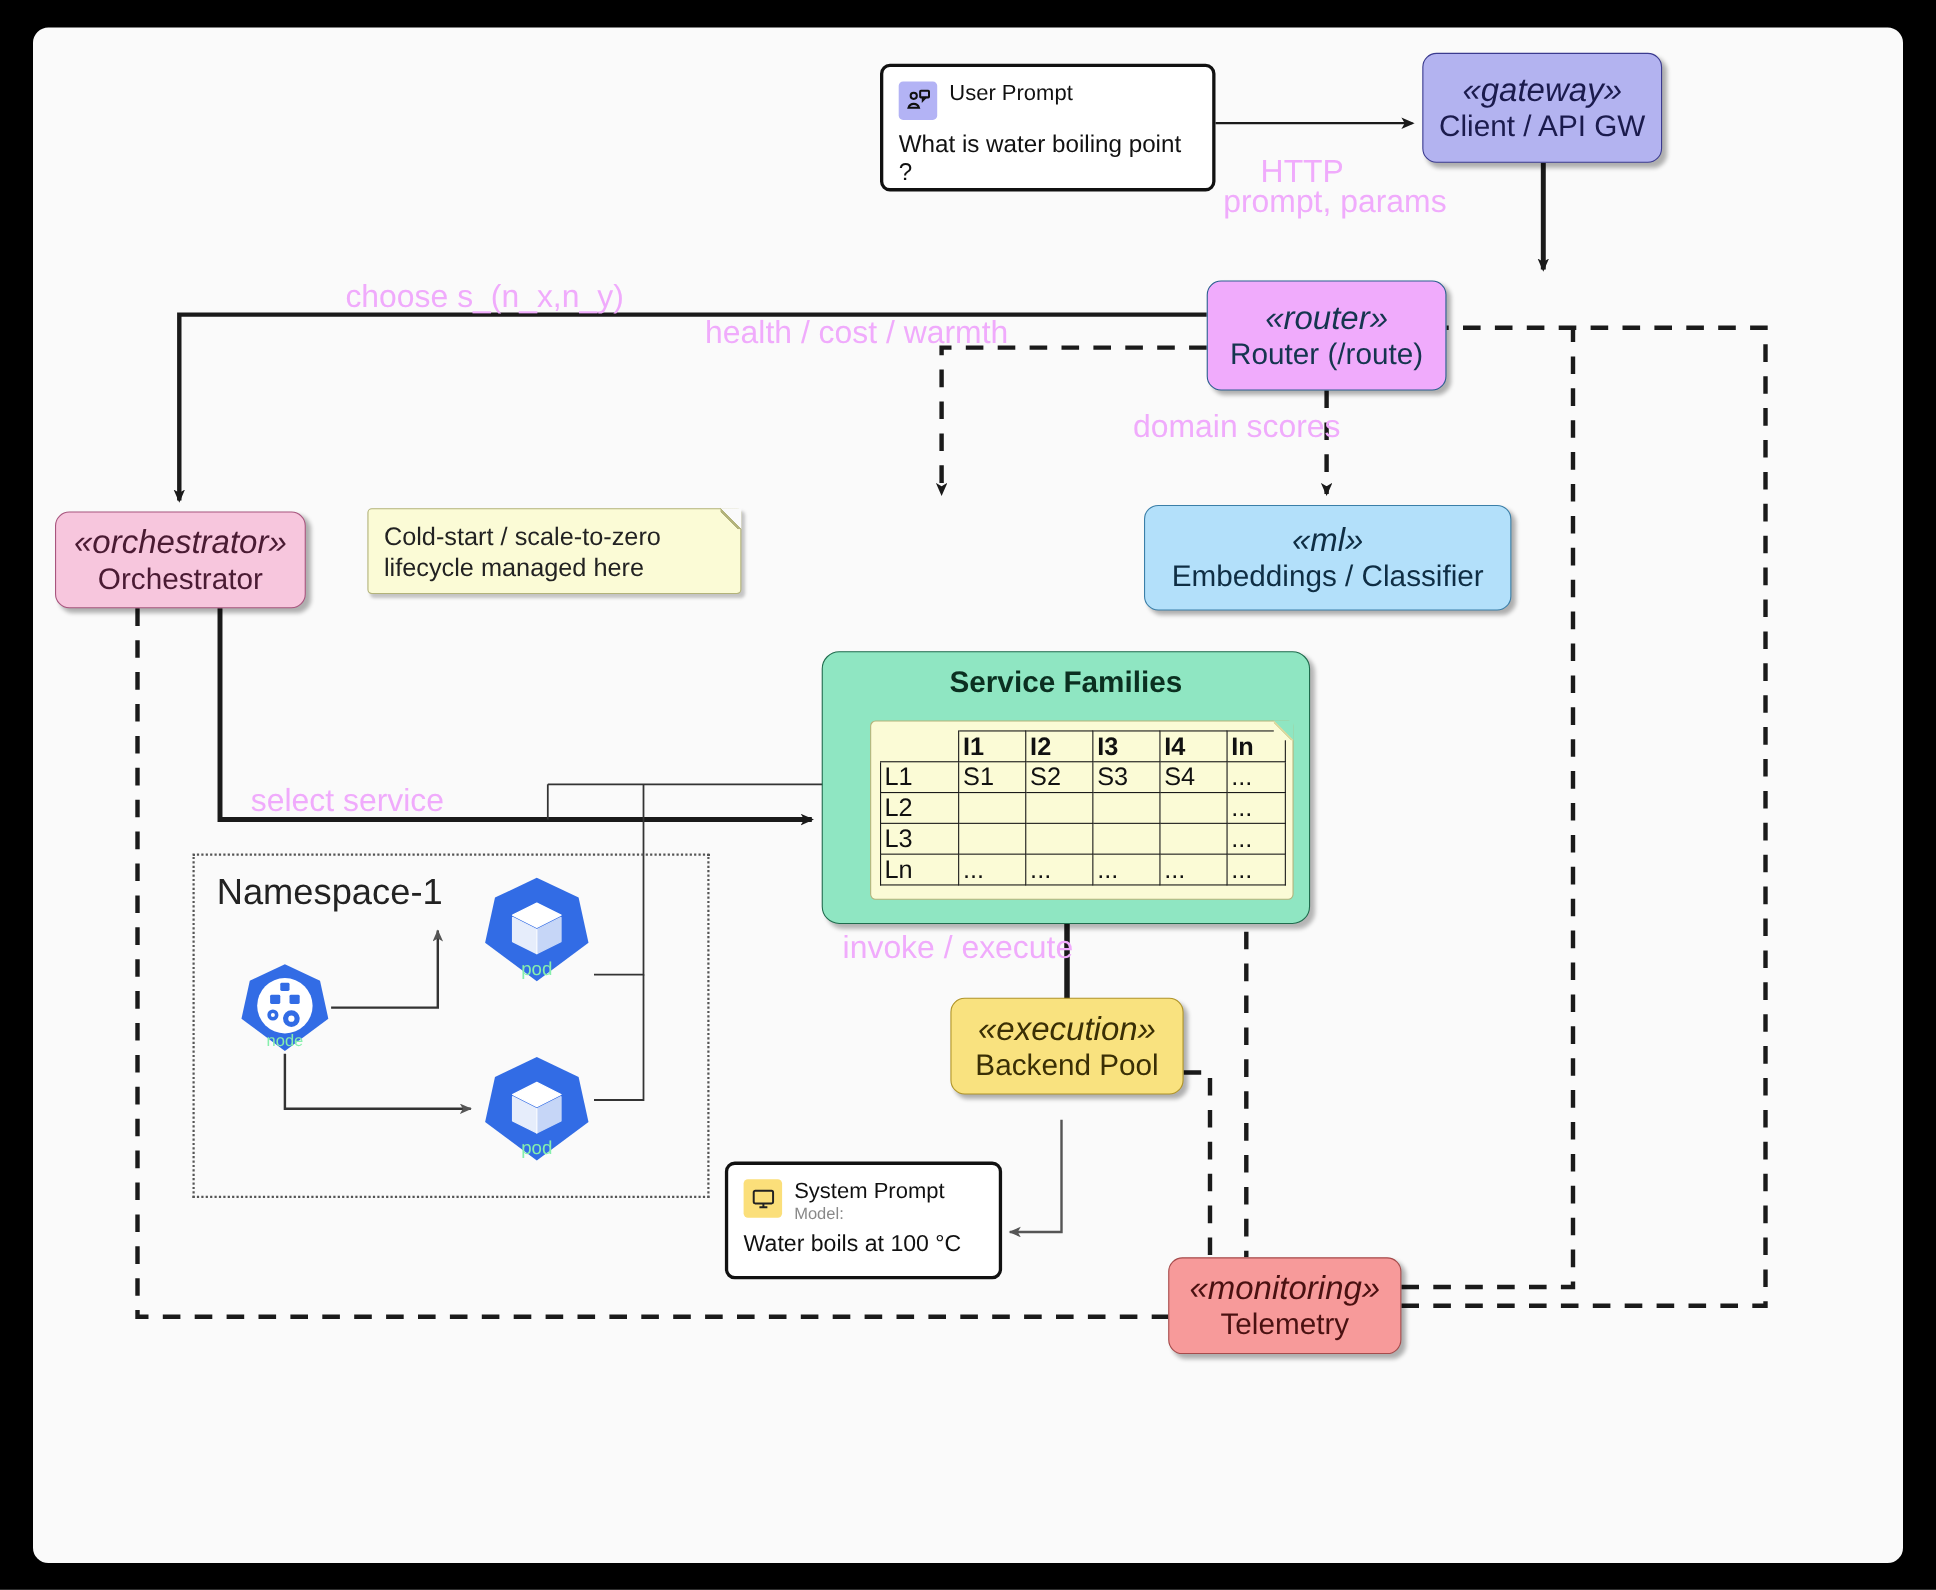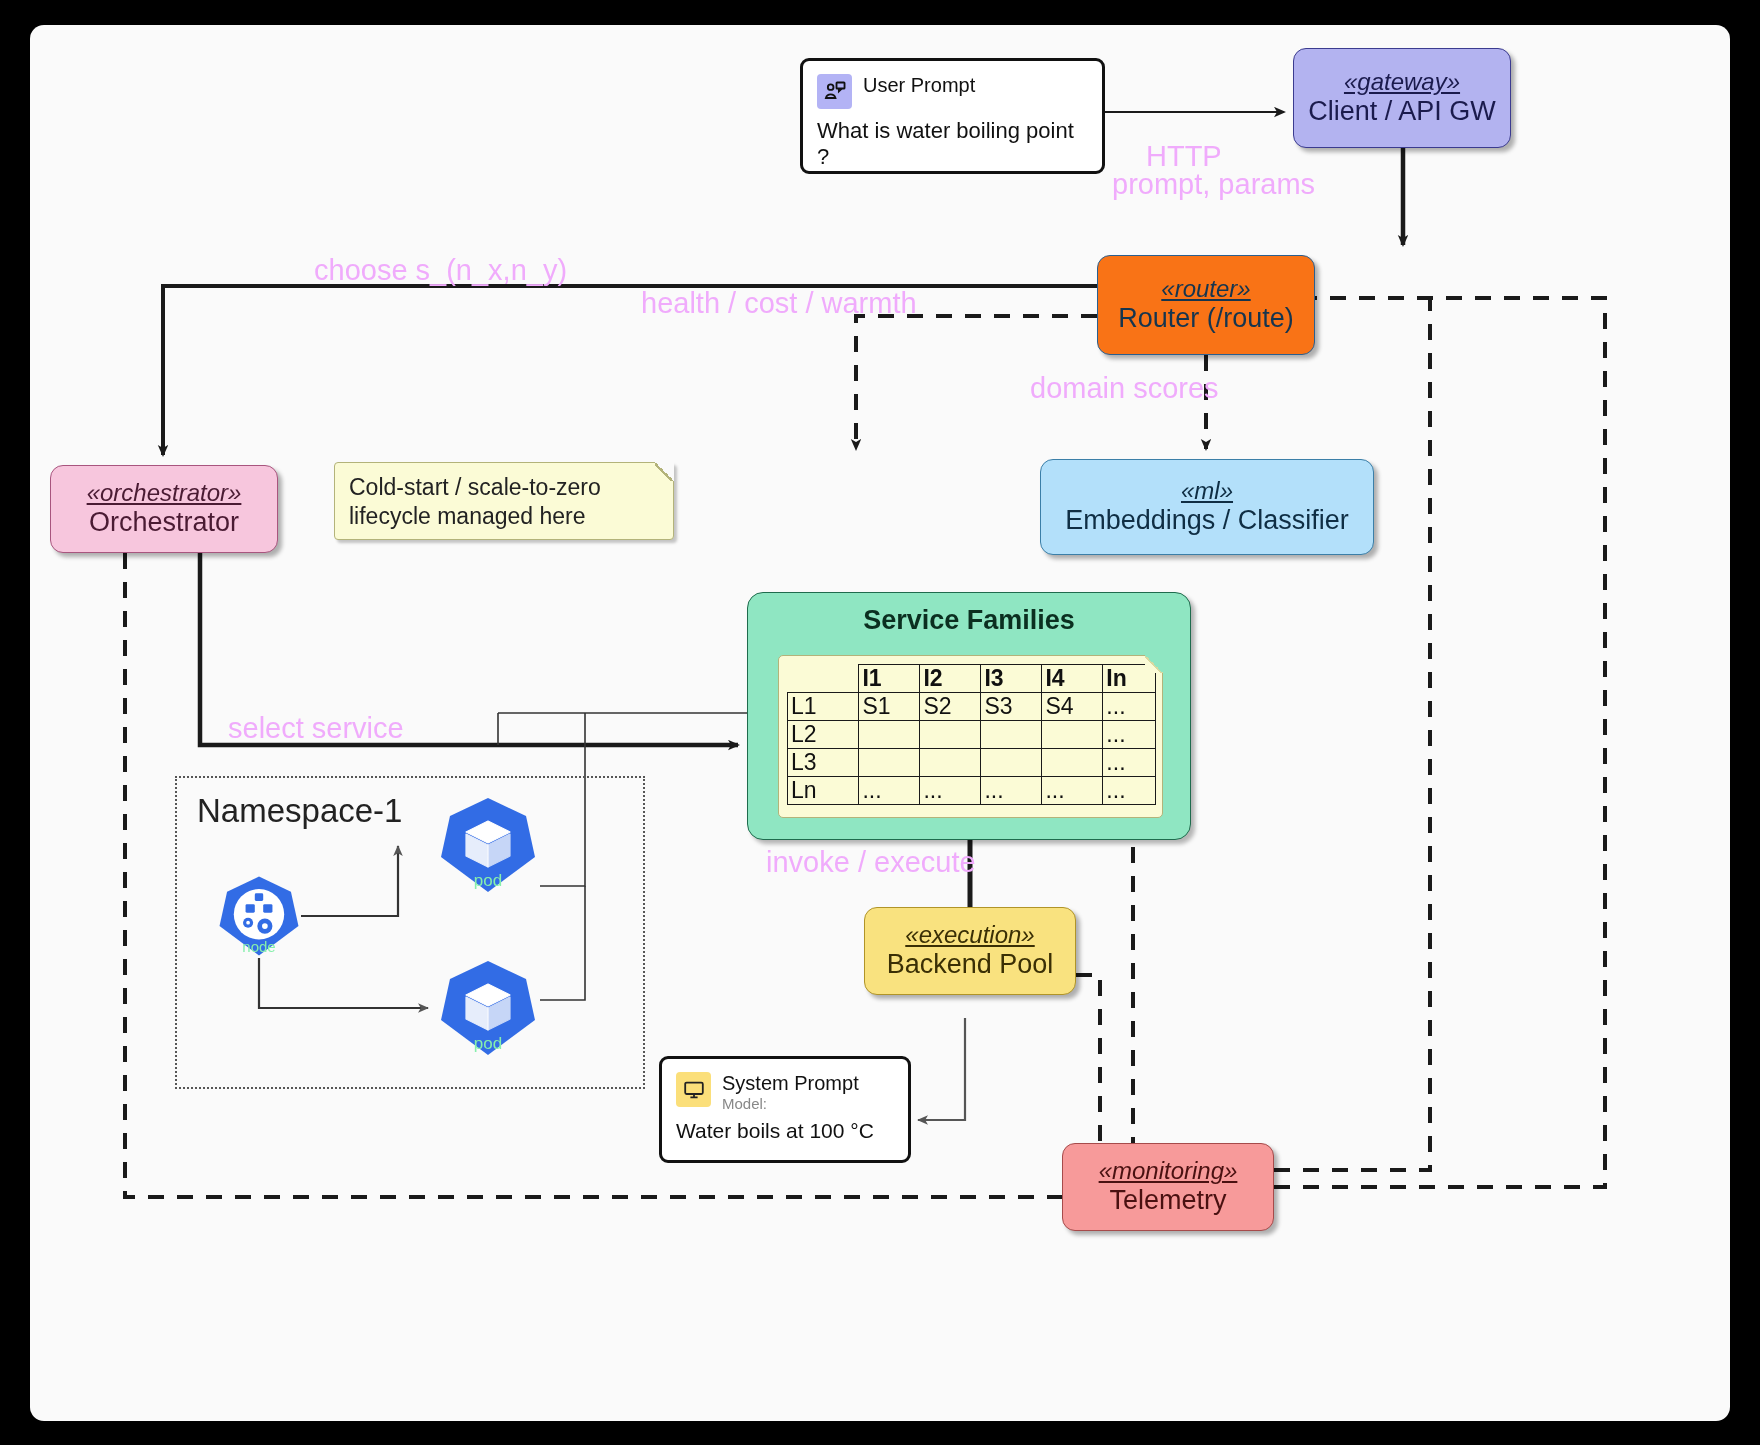--- a/index.html
+++ b/index.html
@@ -34,32 +34,31 @@
     box-shadow: 4px 4px 4px rgba(0,0,0,0.30);
     display: flex;
     flex-direction: column;
     align-items: center;
     justify-content: center;
     text-align: center;
     line-height: 1.12;
   }
   .node .stereo {
     font-style: italic;
-    font-size: 24px;
+    font-size: 30px;
     font-weight: 500;
-    text-decoration: underline;
   }
   .node .nname {
     font-size: 27px;
   }
   
   #node-gateway { left:1293px; top:48px; width:218px; height:100px;
      background:#b3b3f0; border-color:#3b3b8f; color:#1b1b4d; }
   #node-router { left:1097px; top:255px; width:218px; height:100px;
-     background:#f97316; border-color:#2a5f8f; color:#15354f; }
+     background:#f0abfc; border-color:#2a5f8f; color:#15354f; }
   #node-orchestrator { left:50px; top:465px; width:228px; height:88px;
      background:#f7c6dd; border-color:#a8557e; color:#4a1b33; }
   #node-registry { left:731px; top:459px; width:248px; height:92px;
      background:#7ae59b; border-color:#2d8b4e; color:#09381c; }
   #node-ml { left:1040px; top:459px; width:334px; height:96px;
      background:#b3e0fa; border-color:#3b7fa8; color:#0f2e44; }
   #node-backend { left:864px; top:907px; width:212px; height:88px;
      background:#f9e27f; border-color:#b09428; color:#3a2f05; }
   #node-monitoring { left:1062px; top:1143px; width:212px; height:88px;
      background:#f79a9a; border-color:#a64b4b; color:#4a1111; }
@@ -69,21 +68,21 @@
     position:absolute; left:747px; top:592px; width:444px; height:248px;
     background:#8fe6c2; border:1.6px solid #1f6b4d; border-radius:16px;
     box-shadow:4px 4px 4px rgba(0,0,0,0.28);
   }
   #families .fam-title {
     text-align:center; font-weight:bold; font-size:27px; color:#0b2f20;
     margin-top:12px;
   }
   
   #fam-table-card {
-    position:absolute; left:30px; top:62px; width:385px; height:163px;
+    position:absolute; left:43px; top:62px; width:385px; height:163px;
     background:#fbfbd6; border:1.4px solid #b3b37a;
     border-radius:5px;
   }
   #fam-table-card:after {
     content:""; position:absolute; right:-1px; top:-1px;
     width:18px; height:18px;
     background:linear-gradient(225deg,#8fe6c2 0 50%, #d9d9a0 50% 58%, #fbfbd6 58%);
   }
   table.fam {
     border-collapse: collapse;

